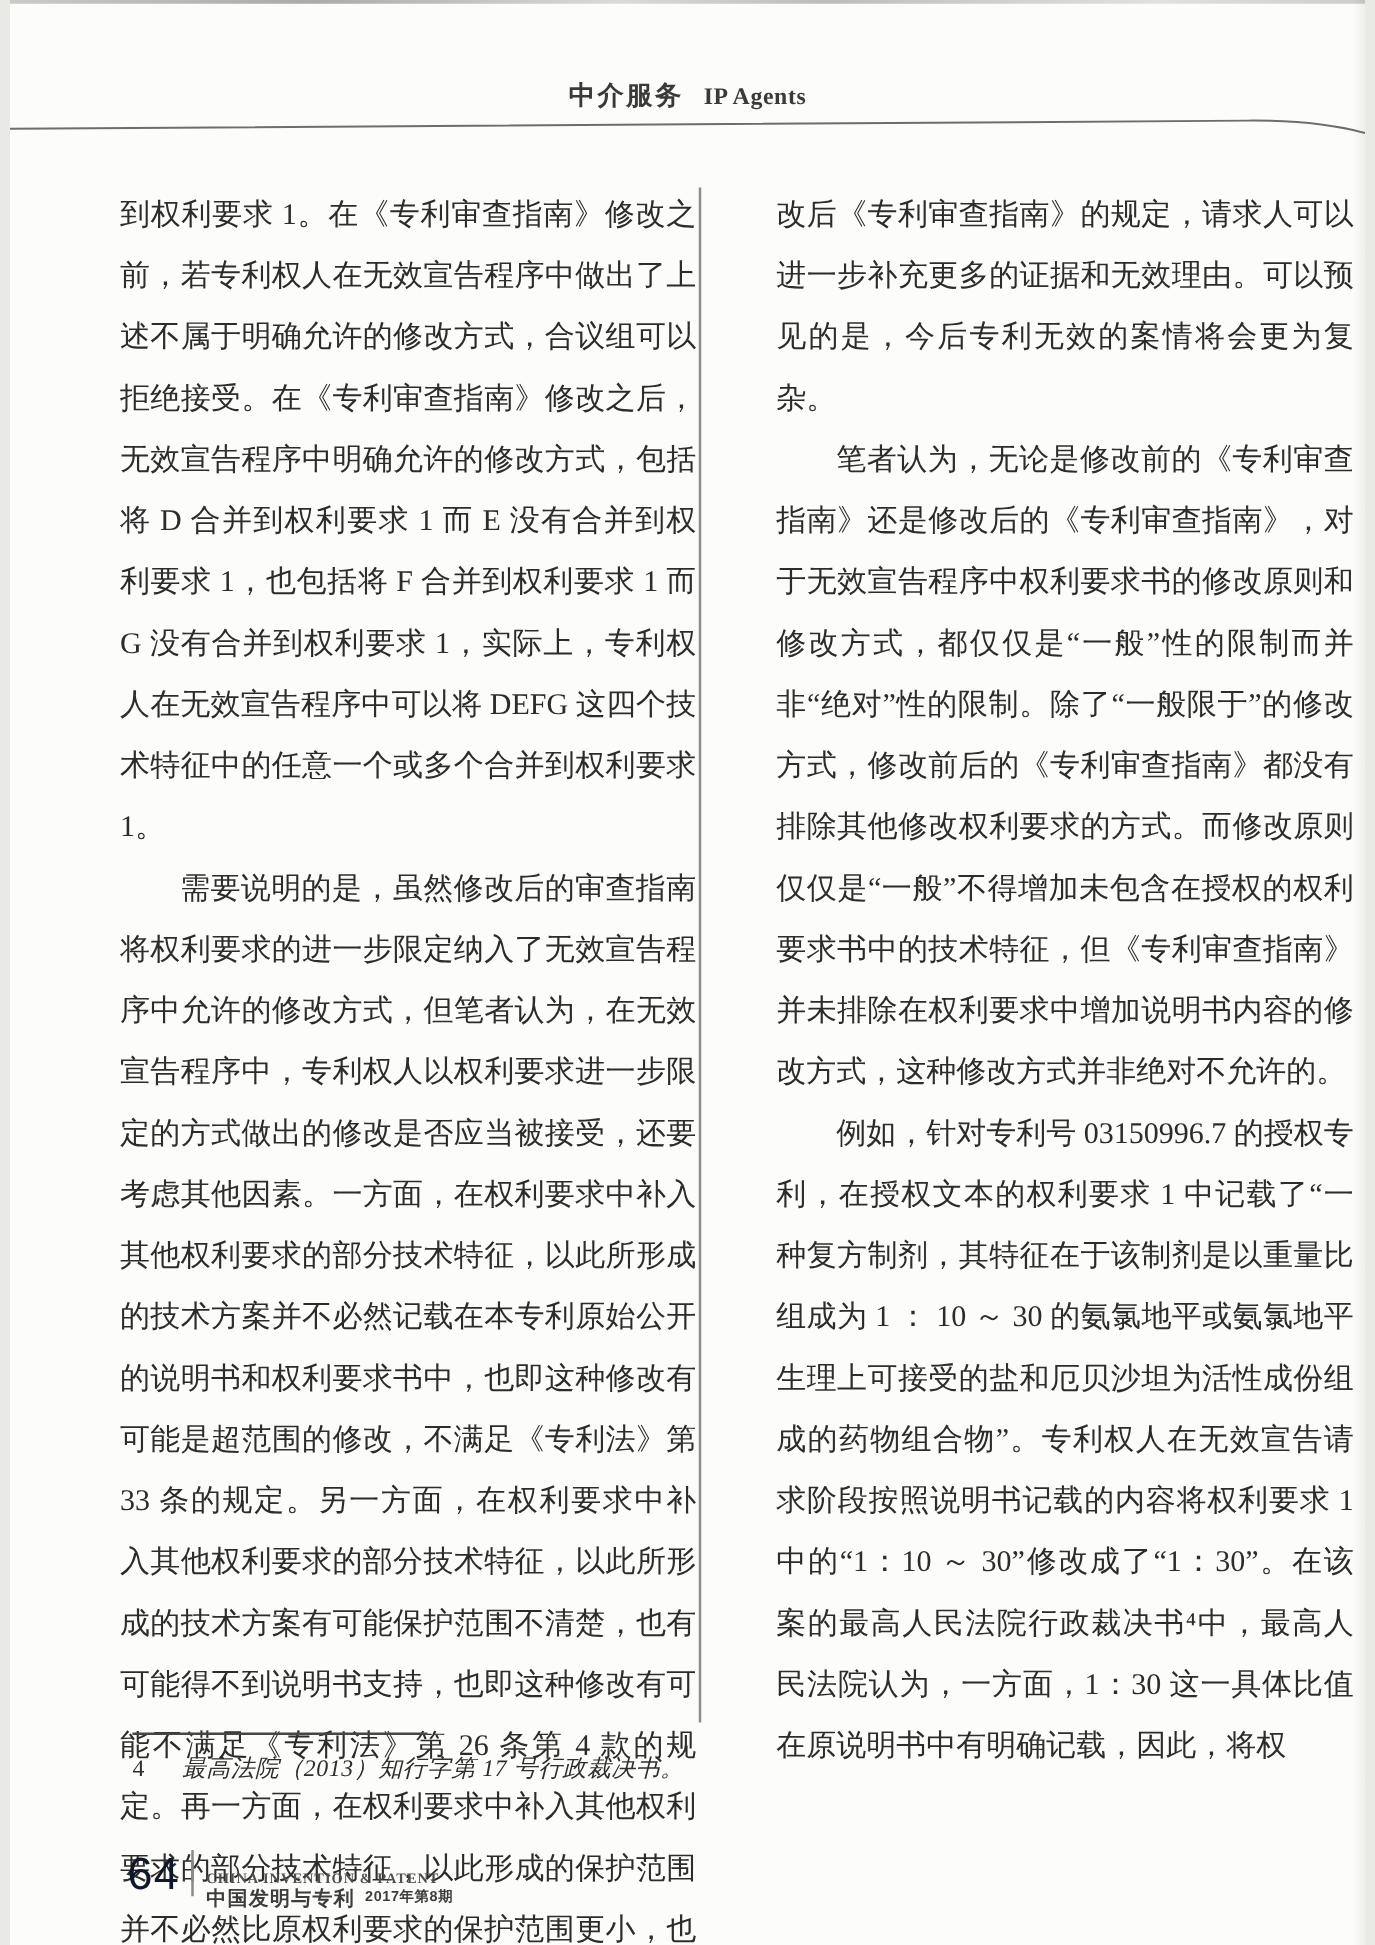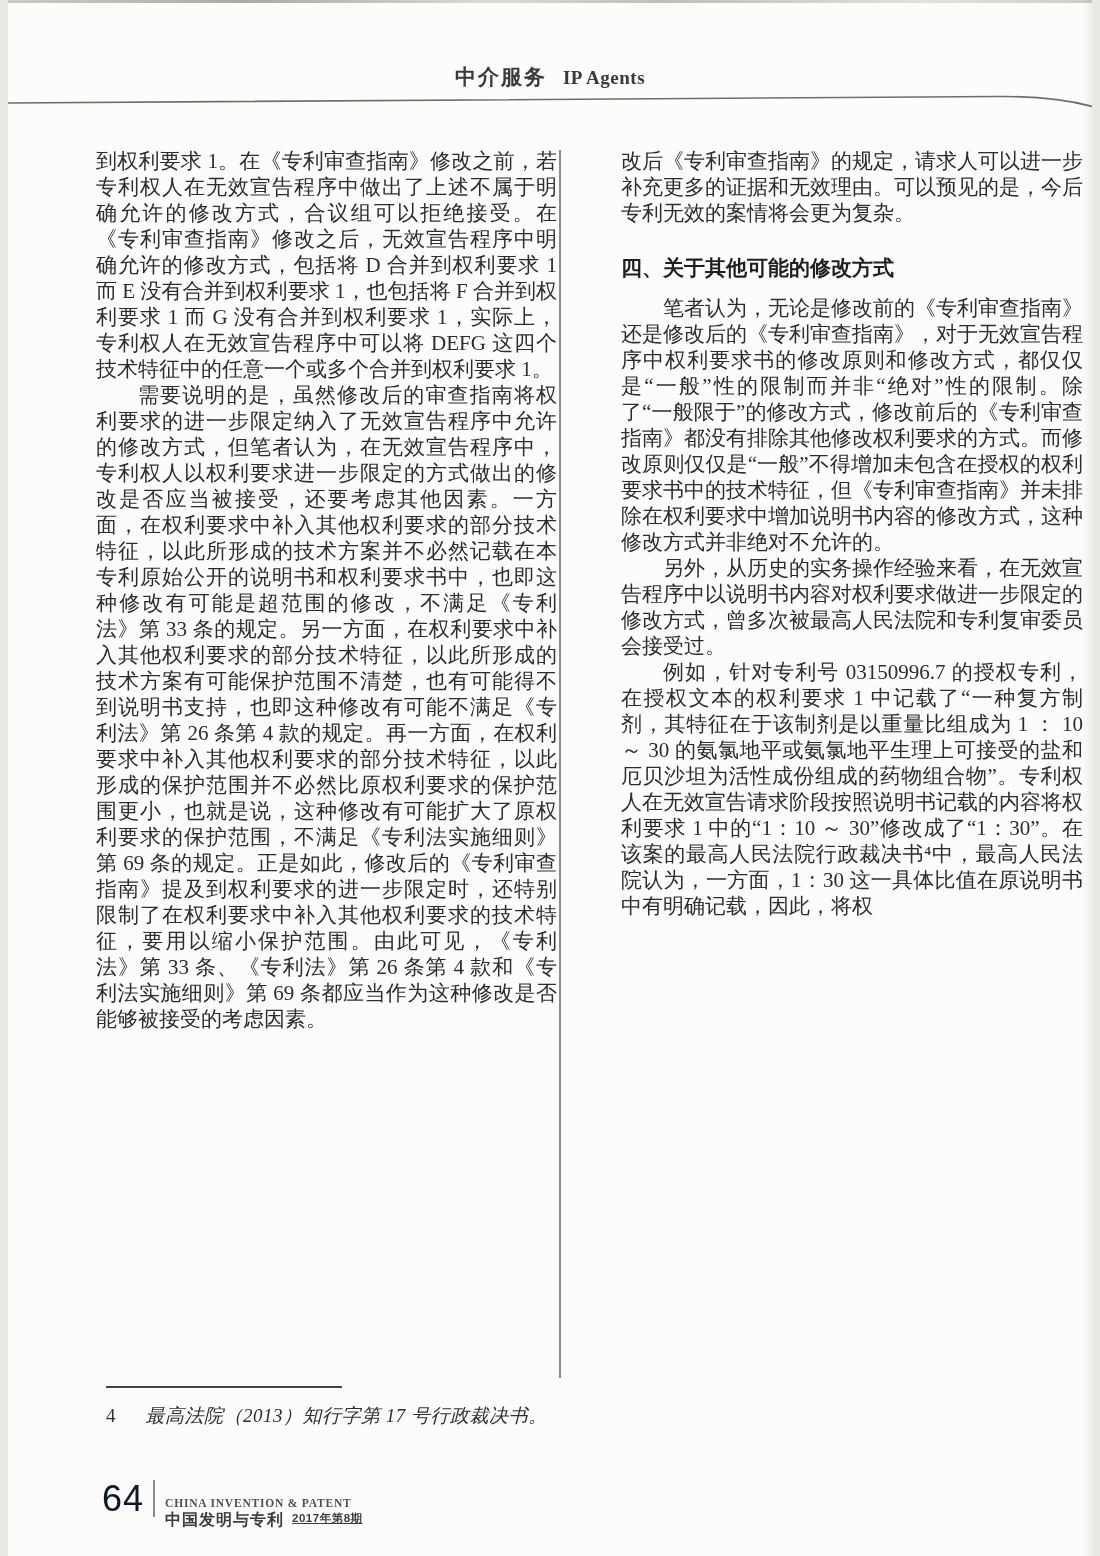--- a/index.html
+++ b/index.html
@@ -35,21 +35,21 @@
   .header-rule{position:absolute;top:92px;left:0;width:1100px;height:22px;}
   .col{position:absolute;top:148px;}
   .col-left{left:88px;width:461px;}
   .col-right{left:578px;width:462px;margin-left:35px;}
   .col-divider{
     position:absolute;left:551px;top:150px;width:1.5px;height:1228px;
     background:#8d8d89;
   }
   .body-text{
     margin:0;
-    font-size:21px;line-height:26px;
+    font-size:24px;line-height:49px;
     text-align:justify;text-justify:inter-ideograph;
     color:#2c2c2c;text-indent:2em;
   }
   .body-text.noindent{text-indent:0;}
   .section-heading{
     margin:27px 0 12px;
     font:700 21px/30px "Liberation Sans","DejaVu Sans",sans-serif;
     color:#1f1f1f;text-indent:0;
   }
   .footnote-rule{
@@ -83,21 +83,21 @@
     font:600 11.5px/14px "Liberation Serif","DejaVu Serif",serif;
     color:#4f4f4f;letter-spacing:.8px;margin-top:28px;
   }
   .footer .line2{display:flex;align-items:flex-start;margin-top:1px;}
   .footer .journal-cn{
     font:700 16px/18px "Liberation Sans","DejaVu Sans",sans-serif;
     color:#3d3d3d;letter-spacing:1px;
   }
   .footer .issue{
     font:700 11.5px/14px "Liberation Sans","DejaVu Sans",sans-serif;
-    color:#3d3d3d;margin-left:8px;letter-spacing:.5px;text-decoration:underline;
+    color:#3d3d3d;margin-left:8px;letter-spacing:.5px;
   }
 </style>
 </head>
 <body>
 
 <div class="page">
 
   <div class="top-edge"></div>
   <div class="right-shade"></div>
 
@@ -111,23 +111,21 @@
 
   <div class="col col-left">
     <p class="body-text noindent">到权利要求 1。在《专利审查指南》修改之前，若专利权人在无效宣告程序中做出了上述不属于明确允许的修改方式，合议组可以拒绝接受。在《专利审查指南》修改之后，无效宣告程序中明确允许的修改方式，包括将 D 合并到权利要求 1 而 E 没有合并到权利要求 1，也包括将 F 合并到权利要求 1 而 G 没有合并到权利要求 1，实际上，专利权人在无效宣告程序中可以将 DEFG 这四个技术特征中的任意一个或多个合并到权利要求 1。</p>
     <p class="body-text">需要说明的是，虽然修改后的审查指南将权利要求的进一步限定纳入了无效宣告程序中允许的修改方式，但笔者认为，在无效宣告程序中，专利权人以权利要求进一步限定的方式做出的修改是否应当被接受，还要考虑其他因素。一方面，在权利要求中补入其他权利要求的部分技术特征，以此所形成的技术方案并不必然记载在本专利原始公开的说明书和权利要求书中，也即这种修改有可能是超范围的修改，不满足《专利法》第 33 条的规定。另一方面，在权利要求中补入其他权利要求的部分技术特征，以此所形成的技术方案有可能保护范围不清楚，也有可能得不到说明书支持，也即这种修改有可能不满足《专利法》第 26 条第 4 款的规定。再一方面，在权利要求中补入其他权利要求的部分技术特征，以此形成的保护范围并不必然比原权利要求的保护范围更小，也就是说，这种修改有可能扩大了原权利要求的保护范围，不满足《专利法实施细则》第 69 条的规定。正是如此，修改后的《专利审查指南》提及到权利要求的进一步限定时，还特别限制了在权利要求中补入其他权利要求的技术特征，要用以缩小保护范围。由此可见，《专利法》第 33 条、《专利法》第 26 条第 4 款和《专利法实施细则》第 69 条都应当作为这种修改是否能够被接受的考虑因素。</p>
   </div>
 
   <div class="col-divider"></div>
 
   <div class="col col-right">
     <p class="body-text noindent">改后《专利审查指南》的规定，请求人可以进一步补充更多的证据和无效理由。可以预见的是，今后专利无效的案情将会更为复杂。</p>
-    <p class="body-text section-heading">四、关于其他可能的修改方式</p>
     <p class="body-text">笔者认为，无论是修改前的《专利审查指南》还是修改后的《专利审查指南》，对于无效宣告程序中权利要求书的修改原则和修改方式，都仅仅是“一般”性的限制而并非“绝对”性的限制。除了“一般限于”的修改方式，修改前后的《专利审查指南》都没有排除其他修改权利要求的方式。而修改原则仅仅是“一般”不得增加未包含在授权的权利要求书中的技术特征，但《专利审查指南》并未排除在权利要求中增加说明书内容的修改方式，这种修改方式并非绝对不允许的。</p>
-    <p class="body-text">另外，从历史的实务操作经验来看，在无效宣告程序中以说明书内容对权利要求做进一步限定的修改方式，曾多次被最高人民法院和专利复审委员会接受过。</p>
     <p class="body-text">例如，针对专利号 03150996.7 的授权专利，在授权文本的权利要求 1 中记载了“一种复方制剂，其特征在于该制剂是以重量比组成为 1 ： 10 ～ 30 的氨氯地平或氨氯地平生理上可接受的盐和厄贝沙坦为活性成份组成的药物组合物”。专利权人在无效宣告请求阶段按照说明书记载的内容将权利要求 1 中的“1：10 ～ 30”修改成了“1：30”。在该案的最高人民法院行政裁决书⁴中，最高人民法院认为，一方面，1：30 这一具体比值在原说明书中有明确记载，因此，将权</p>
   </div>
 
   <div class="footnote-rule"></div>
   <div class="footnote">
     <span class="marker">4</span>
     <span class="fn-text">最高法院（2013）知行字第 17 号行政裁决书。</span>
   </div>
 
   <div class="footer">

